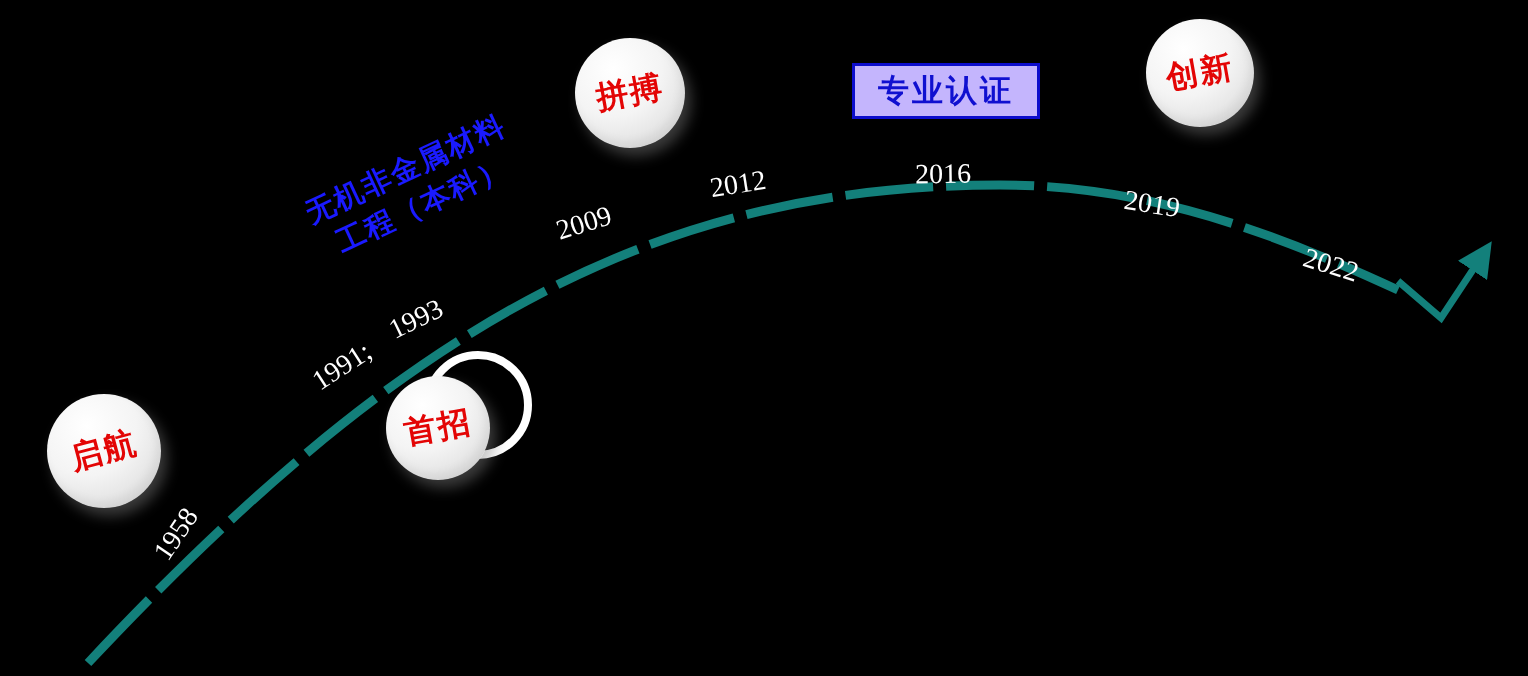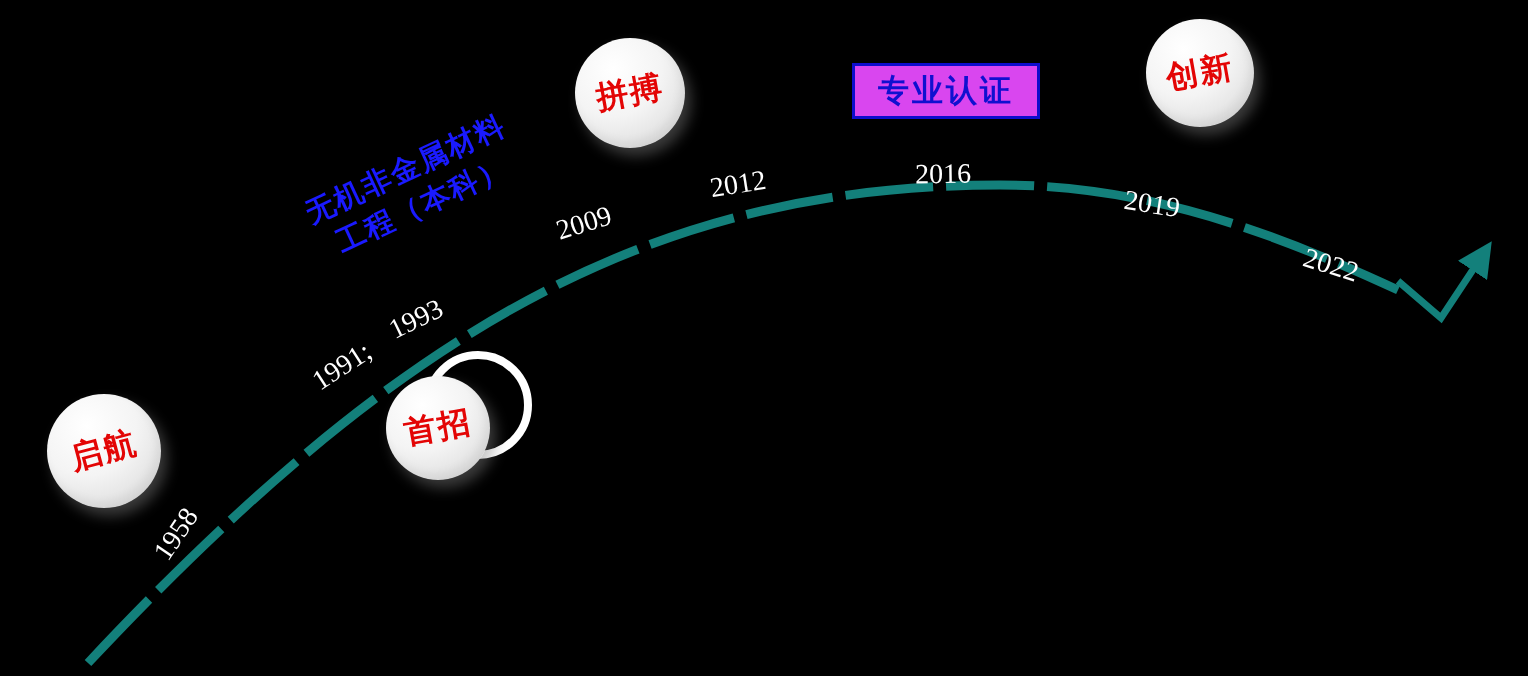--- a/index.html
+++ b/index.html
@@ -77,21 +77,21 @@
     font-size:29px;
     line-height:1.35;
     letter-spacing:2px;
     white-space:nowrap;
   }
 
   
   .banner{
     position:absolute;z-index:4;
     left:852px;top:63px;width:188px;height:56px;
-    background:#d946ef;
+    background:#c4b5fd;
     border:3px solid #0d0dcc;
     box-sizing:border-box;
     display:flex;align-items:center;justify-content:center;
     color:#1010d0;
     font-weight:bold;
     font-size:31px;
     letter-spacing:3px;
   }
 </style>
 </head>

